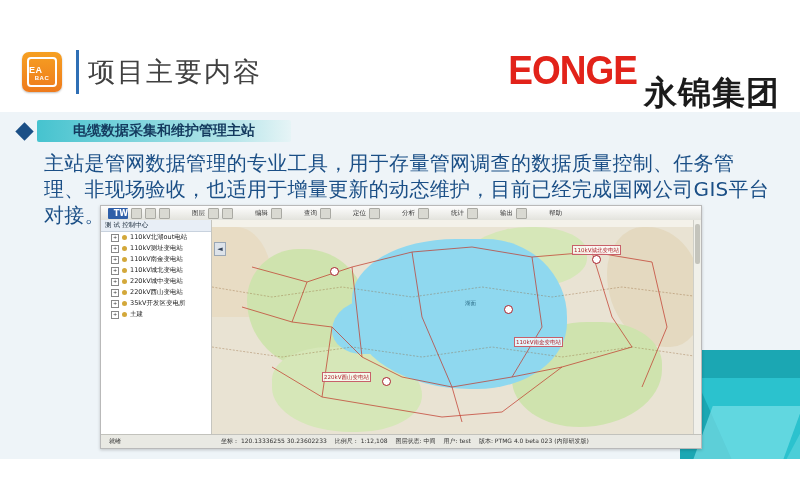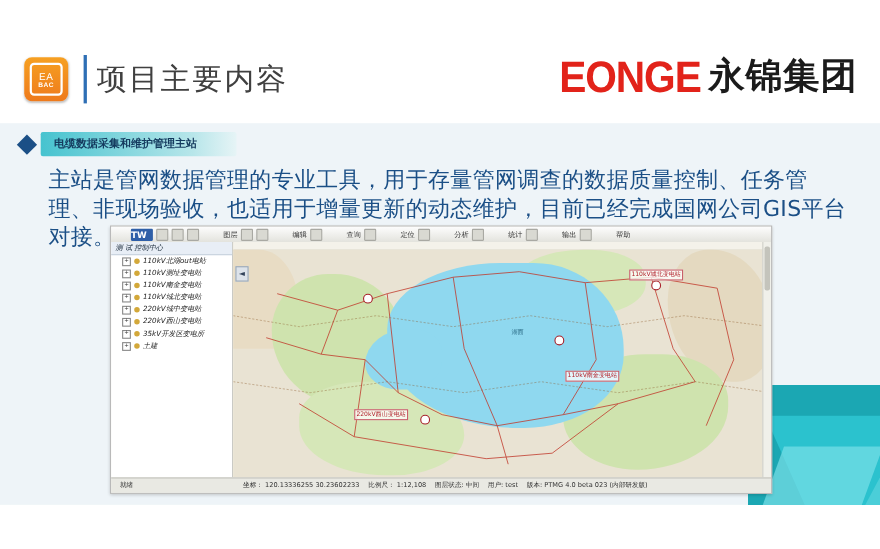--- a/index.html
+++ b/index.html
@@ -24,21 +24,21 @@
     background:linear-gradient(180deg,#f6a022 0%,#ee7a1c 100%);
     box-shadow:0 1px 2px rgba(0,0,0,.25);
   }
   .logo-badge .inner{
     position:absolute;left:5px;top:5px;width:30px;height:30px;
     border:2px solid #ffffff;border-radius:4px;
     box-sizing:border-box;
   }
   .logo-badge .inner .txt{
     position:absolute;left:0;right:0;top:7px;
-    text-align:center;color:#ffffff;font-size:9px;font-weight:normal;
+    color:#ffffff;font-size:9px;font-weight:bold;
     letter-spacing:.5px;line-height:9px;
   }
   .logo-badge .inner .txt2{
     position:absolute;left:0;right:0;top:16px;
     text-align:center;color:#ffffff;font-size:6px;font-weight:bold;
     letter-spacing:.5px;line-height:7px;
   }
   .title-bar{
     position:absolute;left:76px;top:50px;width:3px;height:44px;
     background:#2f6fb5;
@@ -58,21 +58,22 @@
     letter-spacing:-1px;font-family:"Liberation Sans",sans-serif;
     line-height:37px;
     transform:scaleY(1.08);
   }
   .brand-sep{
     width:7px;
   }
   .brand-cn{
     font-size:33px;font-weight:bold;color:#1b1b1b;
     letter-spacing:1px;line-height:34px;
-    font-family:Liberation Sans, sans-serif;
+    font-family:Liberation Mono, monospace;
+    margin-top:27px;
   }
   
   .body-bg{
     position:absolute;left:0;top:112px;width:800px;height:347px;
     background:#eef4f8;
   }
   .bottom-band{
     position:absolute;left:0;top:459px;width:800px;height:40px;
     background:#ffffff;
   }
@@ -104,22 +105,23 @@
     width:13px;height:13px;background:#1b4f86;
     transform:rotate(45deg);
     margin-right:6px;margin-left:2px;
   }
   .sh-bar{
     height:22px;display:flex;align-items:center;
     background:linear-gradient(90deg,#46c3cf 0%,#b8e6ea 78%,#e6f4f6 100%);
     padding:0 36px 0 12px;border-radius:2px;
   }
   .sh-text{
-    font-size:10px;color:#143a5e;font-weight:bold;white-space:nowrap;
+    font-size:14px;color:#143a5e;font-weight:bold;white-space:nowrap;
     font-family:"DejaVu Sans","Liberation Sans",sans-serif;
+    margin-left:24px;
   }
   
   .para{
     position:absolute;left:44px;top:150px;width:726px;
     font-size:20px;line-height:26px;color:#1b4f86;
     font-family:"DejaVu Sans","Liberation Sans",sans-serif;
     letter-spacing:.3px;
   }
   
   .shot{
@@ -129,34 +131,34 @@
     overflow:hidden;
     font-family:"DejaVu Sans","Liberation Sans",sans-serif;
   }
   .shot-toolbar{
     position:absolute;left:0;top:0;width:600px;height:14px;
     background:linear-gradient(180deg,#fdfdfd,#e3e3dd);
     border-bottom:1px solid #c2c2bc;
     display:flex;align-items:center;
   }
   .tw-logo{
-    margin-left:18px;width:20px;height:11px;background:#2f5fa8;
+    margin-left:7px;width:20px;height:11px;background:#2f5fa8;
     color:#fff;font-size:8px;font-weight:bold;line-height:11px;
-    text-align:left;border-radius:1px;
+    text-align:right;border-radius:1px;
   }
   .tb-ico{
     width:9px;height:9px;margin-left:3px;background:#d9d9d2;
     border:1px solid #a9a9a3;border-radius:1px;
   }
   .tb-lab{
     margin-left:22px;font-size:6.5px;color:#333;white-space:nowrap;
   }
   .shot-left{
     position:absolute;left:0;top:14px;width:110px;height:214px;
-    background:#ffffff;border-right:1px solid #c5c5bf;font-style:italic;
+    background:#ffffff;border-right:1px solid #c5c5bf;
   }
   .tree-head{
     height:11px;background:#e8eef6;border-bottom:1px solid #c8d2de;
     font-size:6.5px;color:#123;line-height:11px;padding-left:4px;
     white-space:nowrap;
   }
   .tree-item{
     font-size:6.5px;color:#222;line-height:11px;padding-left:10px;
     white-space:nowrap;display:flex;align-items:center;
   }

